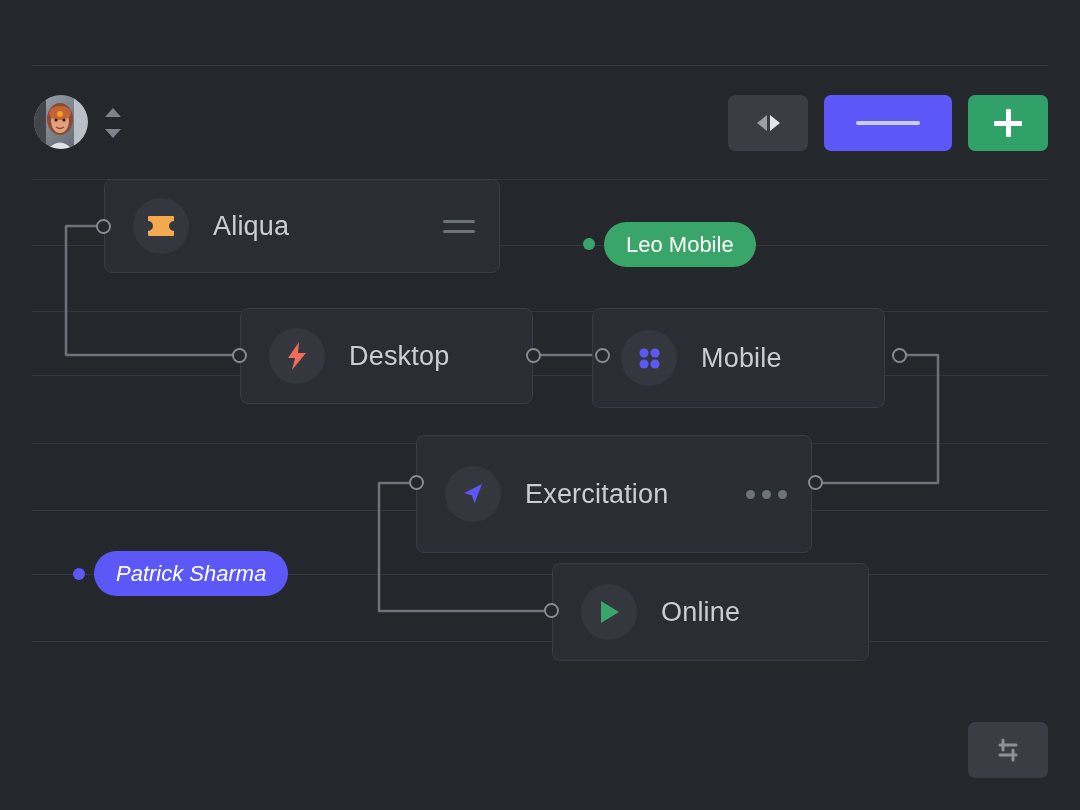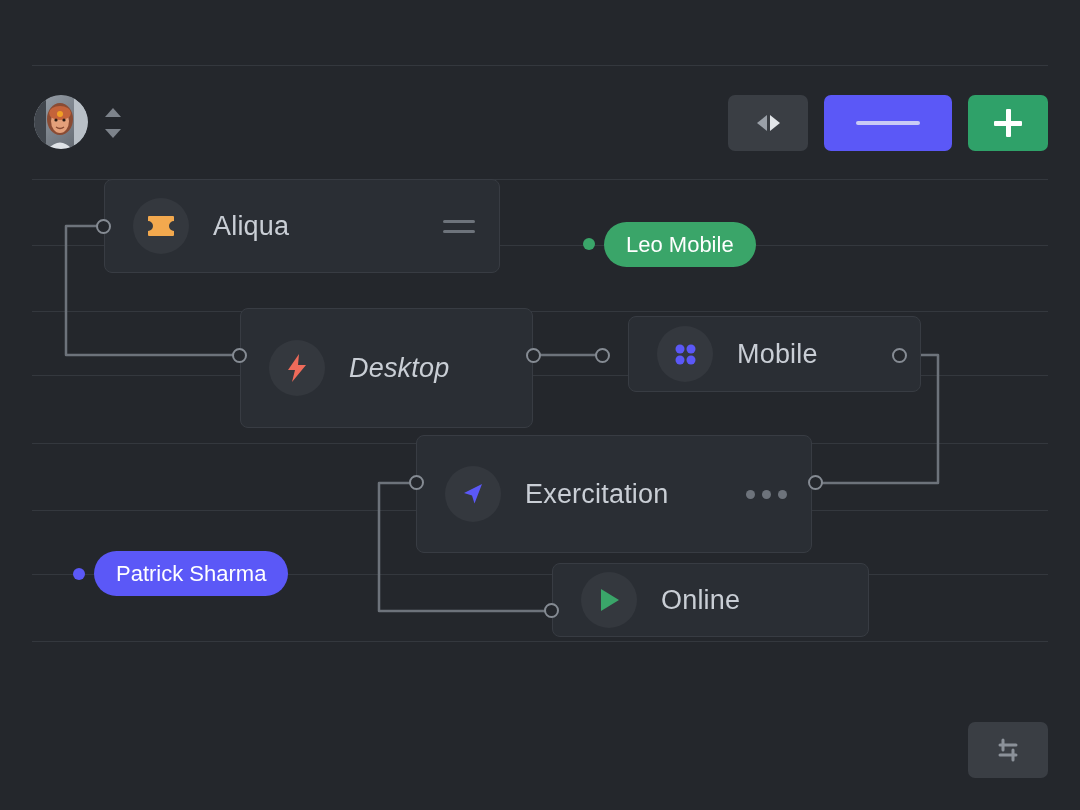--- a/index.html
+++ b/index.html
@@ -285,32 +285,32 @@
       <span class="node-label">Aliqua</span>
       <span class="node-action">
         <span class="hamburger">
             <span></span>
             <span></span>
           </span>
       </span>
     </div>
     <div class="port" style="left:96px; top:219px;"></div>
 
-    <div class="node" style="left:240px; top:308px; width:293px; height:120px;font-style:italic;">
+    <div class="node" style="left:240px; top:308px; width:293px; height:96px;">
       <span class="node-icon">
         <svg width="24" height="30" viewBox="0 0 24 30">
           <path d="M14 1 L3 17 h7 l-3 12 L21 12 h-8 z" fill="#ef6b5a"></path>
         </svg>
       </span>
       <span class="node-label">Desktop</span>
     </div>
     <div class="port" style="left:232px; top:348px;"></div>
     <div class="port" style="left:526px; top:348px;"></div>
 
-    <div class="node" style="left:628px; top:308px; width:293px; height:76px;margin-top:8px;">
+    <div class="node" style="left:592px; top:308px; width:293px; height:100px;">
       <span class="node-icon">
         <svg width="26" height="26" viewBox="0 0 26 26">
           <circle cx="8" cy="8" r="4.5" fill="#5b58f7"></circle>
           <circle cx="19" cy="8" r="4.5" fill="#5b58f7"></circle>
           <circle cx="8" cy="19" r="4.5" fill="#5b58f7"></circle>
           <circle cx="19" cy="19" r="4.5" fill="#5b58f7"></circle>
         </svg>
       </span>
       <span class="node-label">Mobile</span>
     </div>
@@ -328,35 +328,35 @@
         <span class="dots3">
             <i></i>
             <i></i>
             <i></i>
           </span>
       </span>
     </div>
     <div class="port" style="left:409px; top:475px;"></div>
     <div class="port" style="left:808px; top:475px;"></div>
 
-    <div class="node" style="left:552px; top:563px; width:317px; height:74px;">
+    <div class="node" style="left:552px; top:563px; width:317px; height:98px;">
       <span class="node-icon">
         <svg width="26" height="28" viewBox="0 0 26 28">
           <path d="M5 3 L23 14 L5 25 z" fill="#3aa569"></path>
         </svg>
       </span>
       <span class="node-label">Online</span>
     </div>
     <div class="port" style="left:544px; top:603px;"></div>
 
     <div class="pdot pdot-green" style="left:583px; top:238px;"></div>
     <div class="pill pill-green" style="left:604px; top:222px;">Leo Mobile</div>
 
     <div class="pdot pdot-purple" style="left:73px; top:568px;"></div>
-    <div class="pill pill-purple" style="left:94px; top:551px;">Patrick Sharma</div>
+    <div class="pill pill-purple" style="left:94px; top:551px;font-style:italic;">Patrick Sharma</div>
   </div>
 
   <button class="fab">
     <svg width="30" height="26" viewBox="0 0 30 26">
       <g stroke="#8b9199" stroke-width="3" stroke-linecap="round">
         <line x1="7" y1="8" x2="23" y2="8"></line>
         <line x1="7" y1="18" x2="23" y2="18"></line>
         <line x1="10" y1="3" x2="10" y2="13"></line>
         <line x1="20" y1="13" x2="20" y2="23"></line>
       </g>

